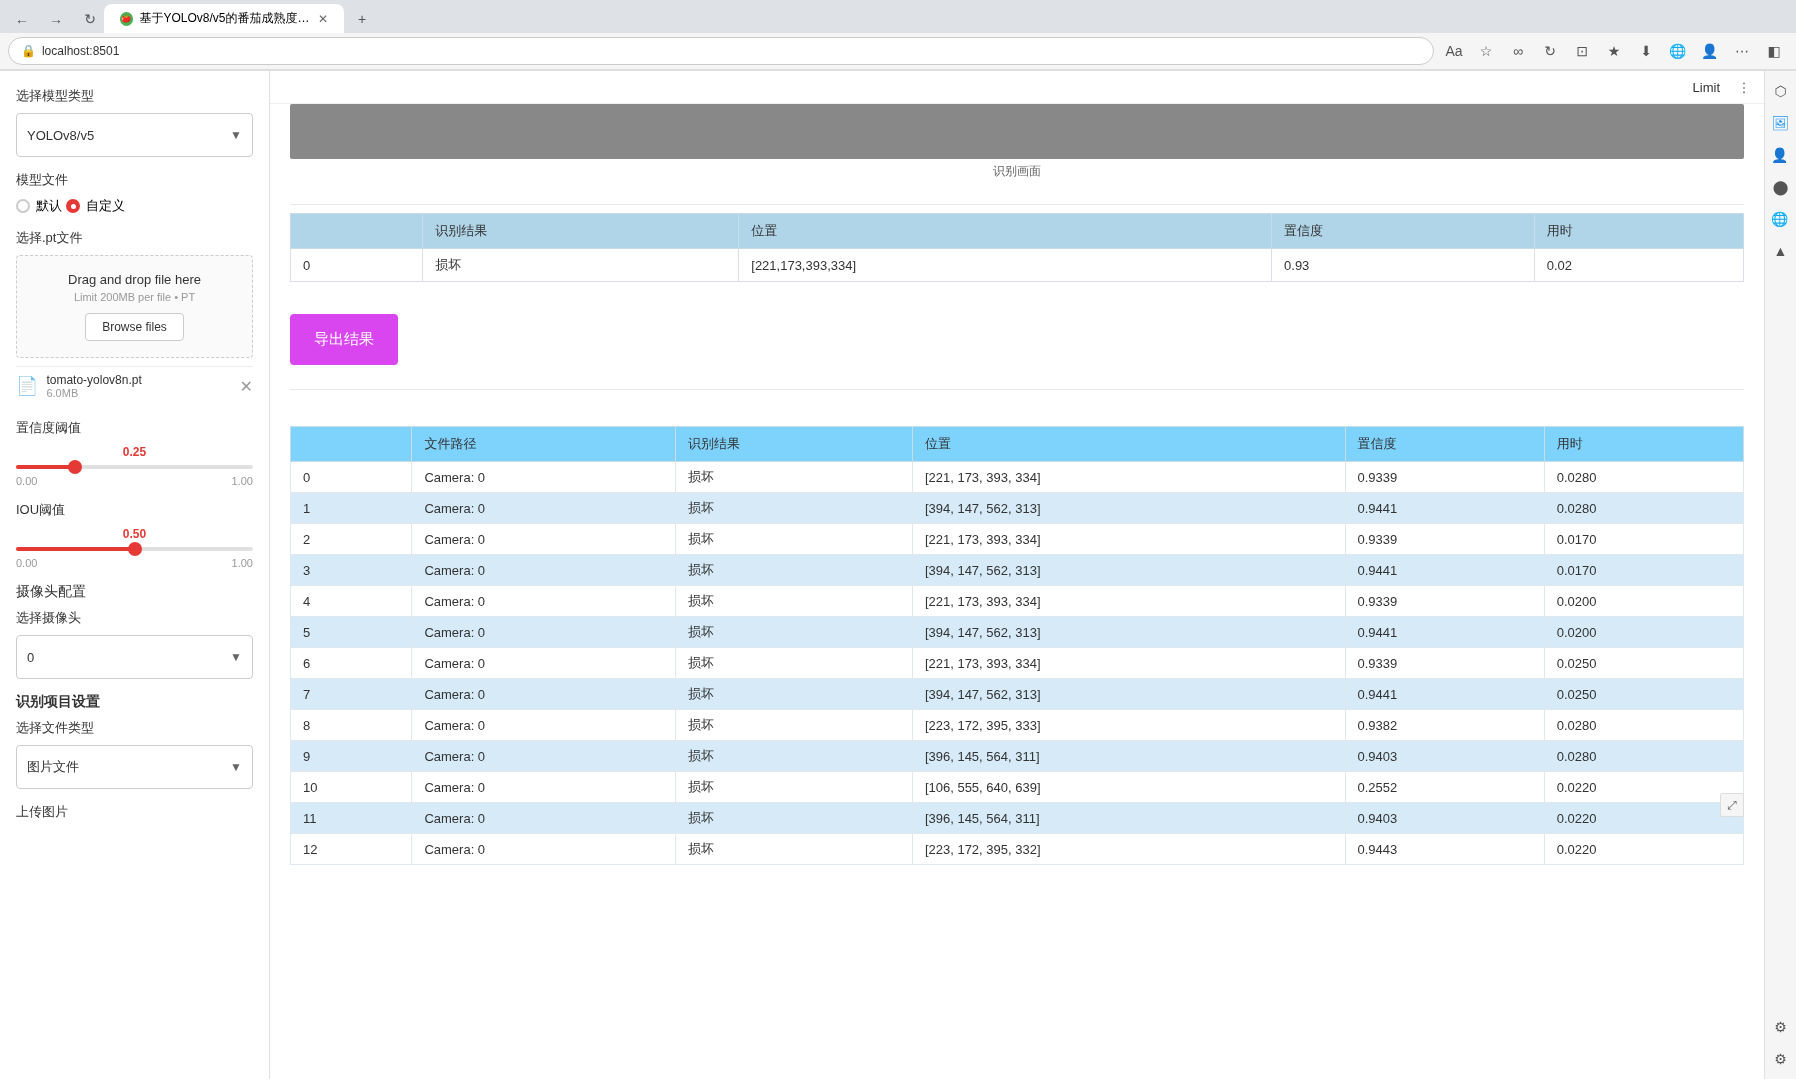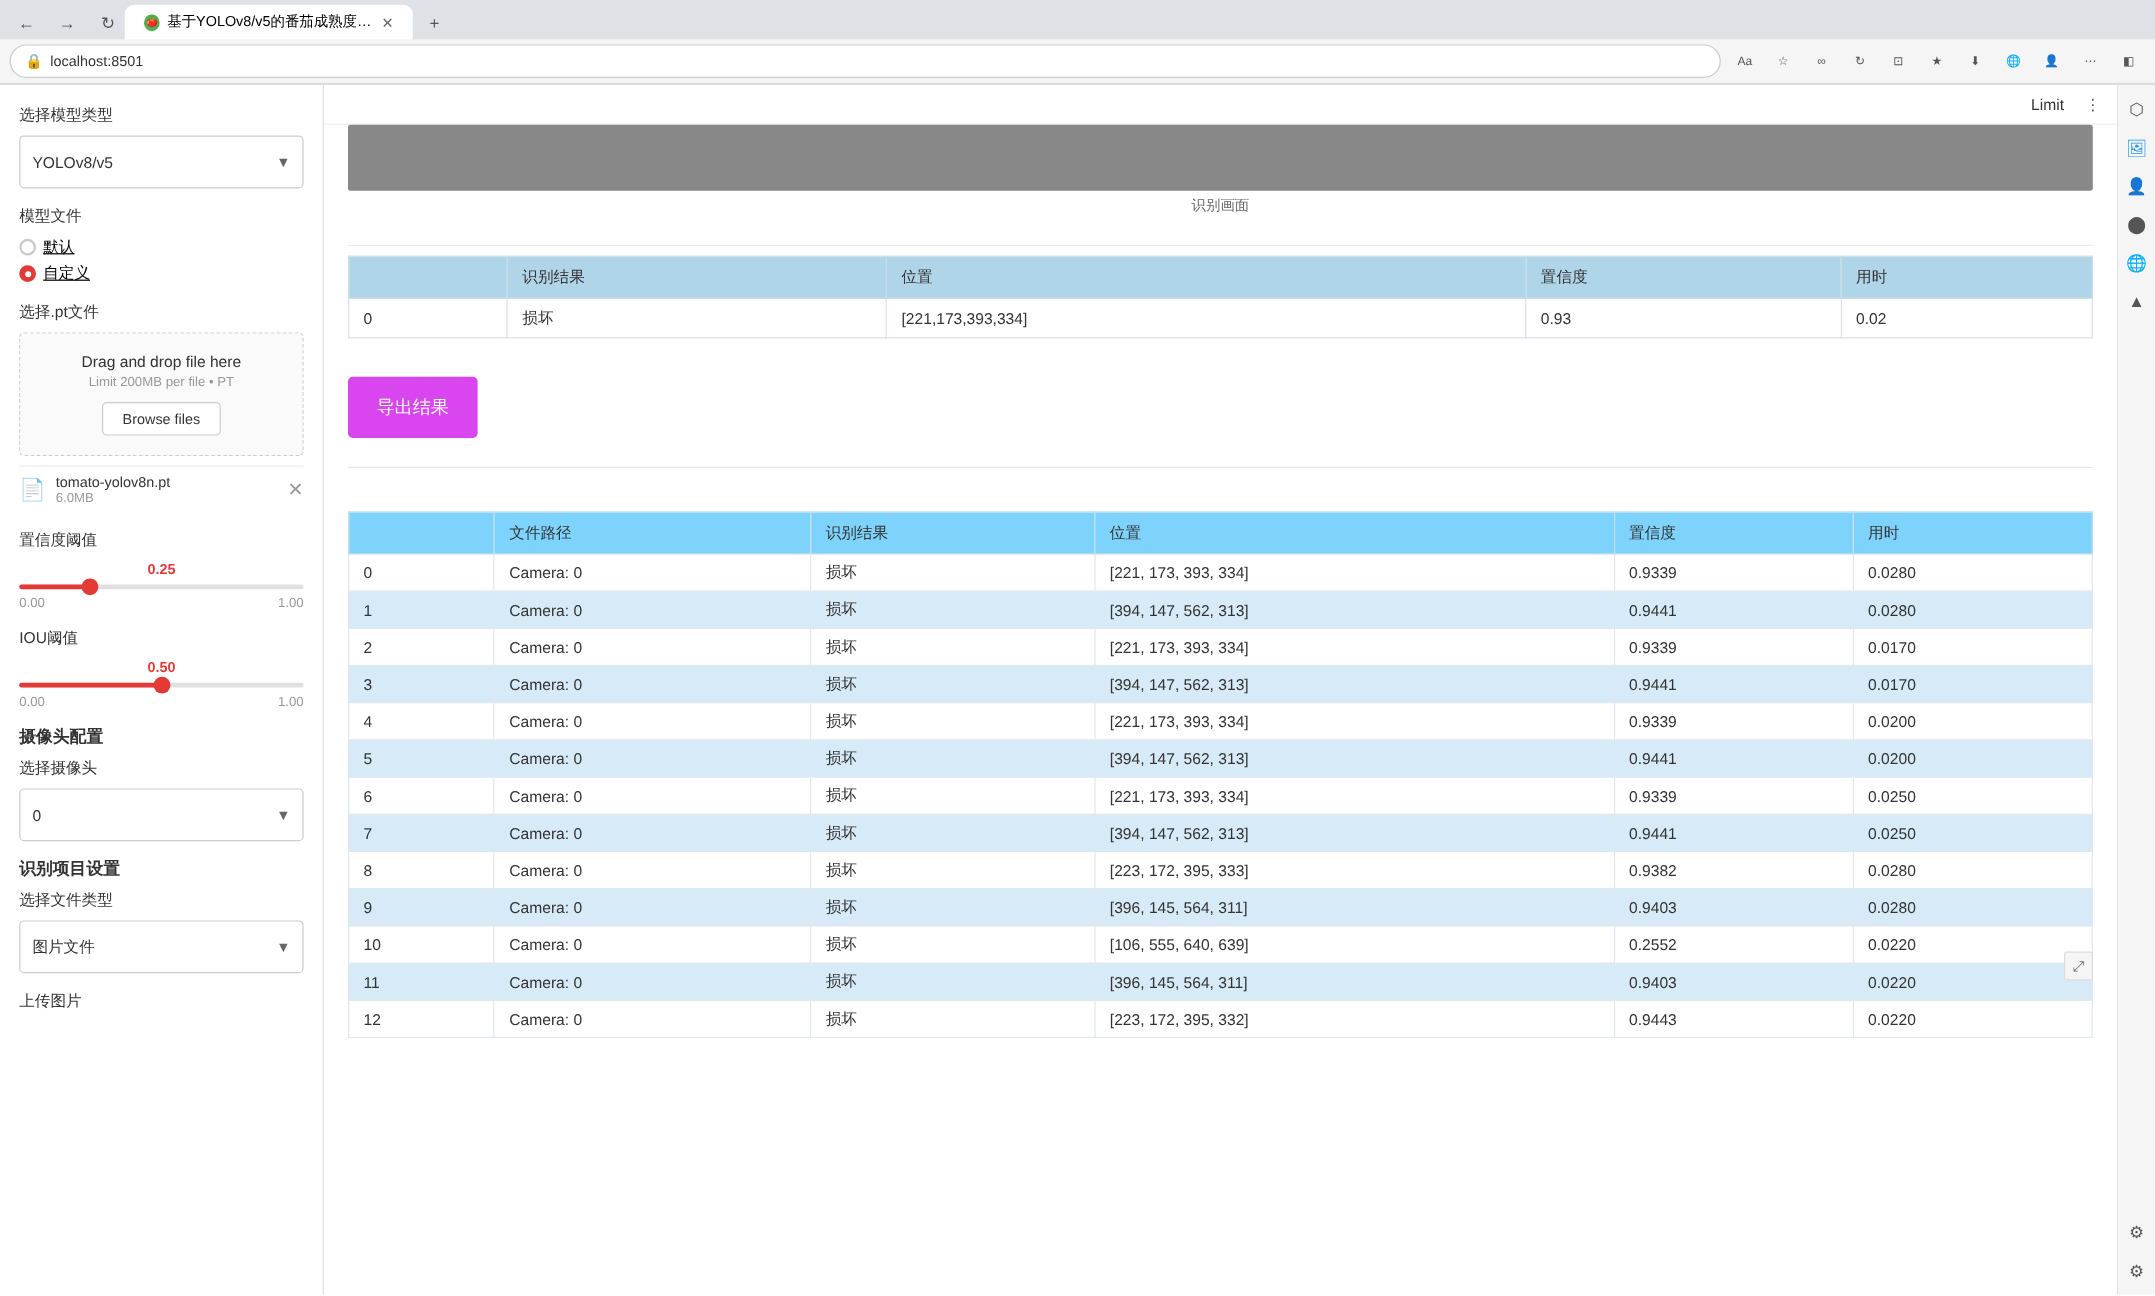--- a/index.html
+++ b/index.html
@@ -6,36 +6,36 @@
     body { font-family: "Microsoft YaHei", "PingFang SC", sans-serif; font-size: 13px; background: #fff; overflow: hidden; }
     
     
     .browser-chrome { background: #f5f5f5; border-bottom: 1px solid #ddd; }
     .browser-tab-bar { display: flex; align-items: center; padding: 4px 8px 0; background: #dee1e6; }
     .browser-tab { display: flex; align-items: center; gap: 6px; padding: 6px 16px; background: #fff; border-radius: 8px 8px 0 0; font-size: 12px; max-width: 240px; }
     .browser-tab .tab-icon { width: 14px; height: 14px; background: #4CAF50; border-radius: 50%; display: flex; align-items: center; justify-content: center; color: white; font-size: 8px; }
     .nav-btn { width: 28px; height: 28px; border-radius: 50%; border: none; background: transparent; cursor: pointer; display: flex; align-items: center; justify-content: center; color: #555; font-size: 14px; }
     .address-bar { flex: 1; height: 28px; border: 1px solid #ccc; border-radius: 14px; padding: 0 12px; background: #fff; font-size: 12px; display: flex; align-items: center; color: #333; }
     .toolbar-icons { display: flex; gap: 4px; align-items: center; }
-    .toolbar-icon-btn { width: 28px; height: 28px; border-radius: 50%; border: none; background: transparent; cursor: pointer; display: flex; align-items: center; justify-content: center; color: #555; font-size: 10px; }
+    .toolbar-icon-btn { width: 28px; height: 28px; border-radius: 50%; border: none; background: transparent; cursor: pointer; display: flex; align-items: center; justify-content: center; color: #555; font-size: 14px; }
     
     
     .app-layout { display: flex; height: calc(1080px - 72px); border-radius: 12px; }
     
     
     .sidebar { width: 270px; min-width: 270px; background: #fff; border-right: 1px solid #e0e0e0; padding: 16px; overflow-y: auto; }
     .sidebar-section-title { font-size: 13px; color: #333; font-weight: 500; margin-bottom: 8px; }
     .sidebar-section { margin-bottom: 14px; }
     
     
     .dropdown { width: 100%; height: 44px; border: 1px solid #ccc; border-radius: 4px; padding: 0 10px; background: #fff; display: flex; align-items: center; justify-content: space-between; cursor: pointer; font-size: 13px; color: #333; }
     .dropdown-arrow { color: #666; font-size: 12px; }
     
     
-    .radio-group { display: flex; flex-direction: column; gap: 4px; text-decoration: underline; }
+    .radio-group { display: flex; gap: 4px; }
     .radio-item { display: flex; align-items: center; gap: 6px; font-size: 13px; cursor: pointer; }
     .radio-circle { width: 14px; height: 14px; border-radius: 50%; border: 2px solid #ccc; display: flex; align-items: center; justify-content: center; }
     .radio-circle.selected { border-color: #e53935; background: #e53935; }
     .radio-circle.selected::after { content: ''; width: 5px; height: 5px; border-radius: 50%; background: white; }
     
     
     .file-upload-box { border: 1px dashed #ccc; border-radius: 4px; padding: 16px; text-align: center; background: #fafafa; margin-bottom: 8px; }
     .file-upload-box .upload-title { font-size: 13px; color: #333; margin-bottom: 4px; }
     .file-upload-box .upload-limit { font-size: 11px; color: #999; }
     .browse-btn { margin-top: 10px; padding: 6px 16px; border: 1px solid #ccc; border-radius: 4px; background: #fff; cursor: pointer; font-size: 12px; color: #333; }
@@ -194,21 +194,21 @@
         <div class="slider-fill" style="width:50%;"></div>
         <div class="slider-thumb" style="left:calc(50% - 7px);"></div>
       </div>
       <div class="slider-range">
         <span>0.00</span>
         <span>1.00</span>
       </div>
     </div>
 
     <div class="sidebar-section">
-      <div class="sidebar-section-title" style="font-weight:700;font-size:14px;">摄像头配置</div>
+      <div class="sidebar-section-title" style="font-weight:400;font-size:14px;">摄像头配置</div>
       <div class="sidebar-section-title">选择摄像头</div>
       <div class="dropdown">
         <span>0</span>
         <span class="dropdown-arrow">▼</span>
       </div>
     </div>
 
     <div class="sidebar-section">
       <div class="sidebar-section-title" style="font-weight:600;font-size:14px;">识别项目设置</div>
       <div class="sidebar-section-title">选择文件类型</div>

